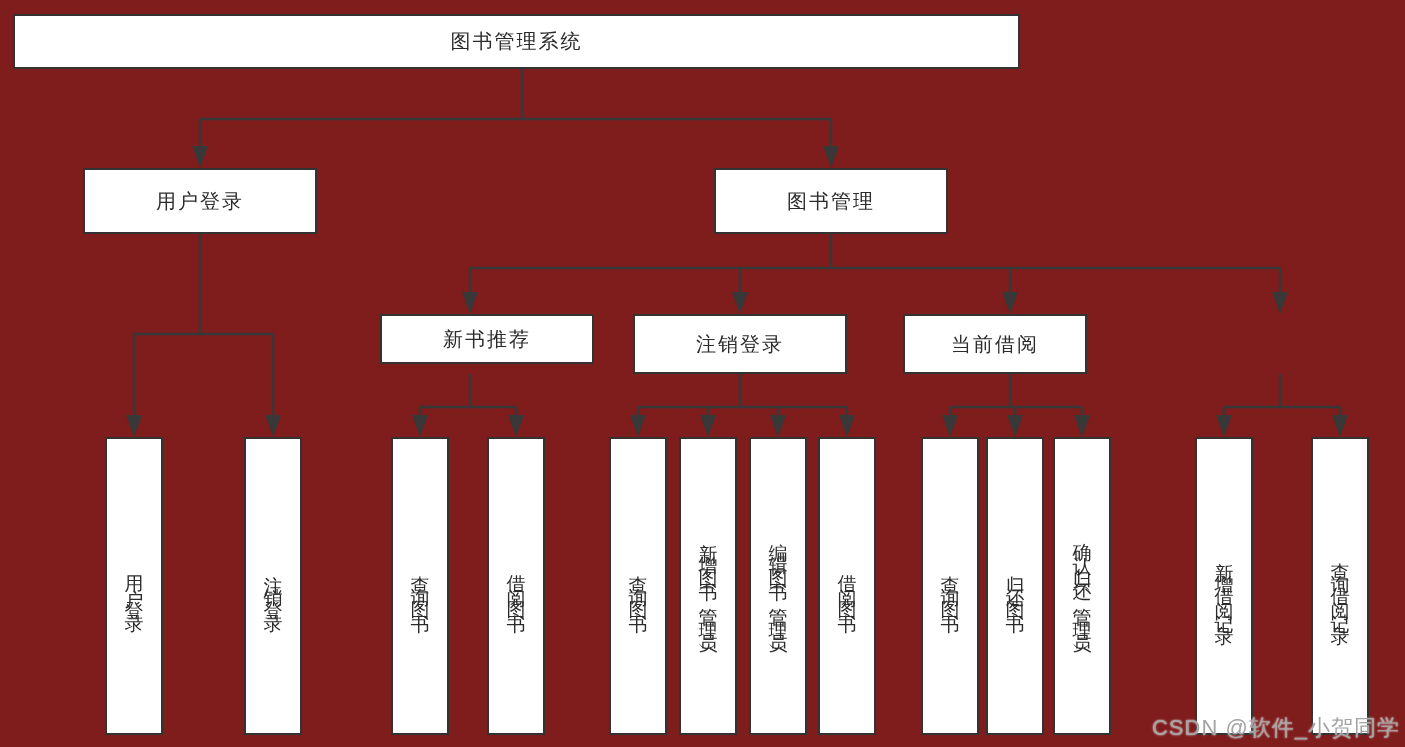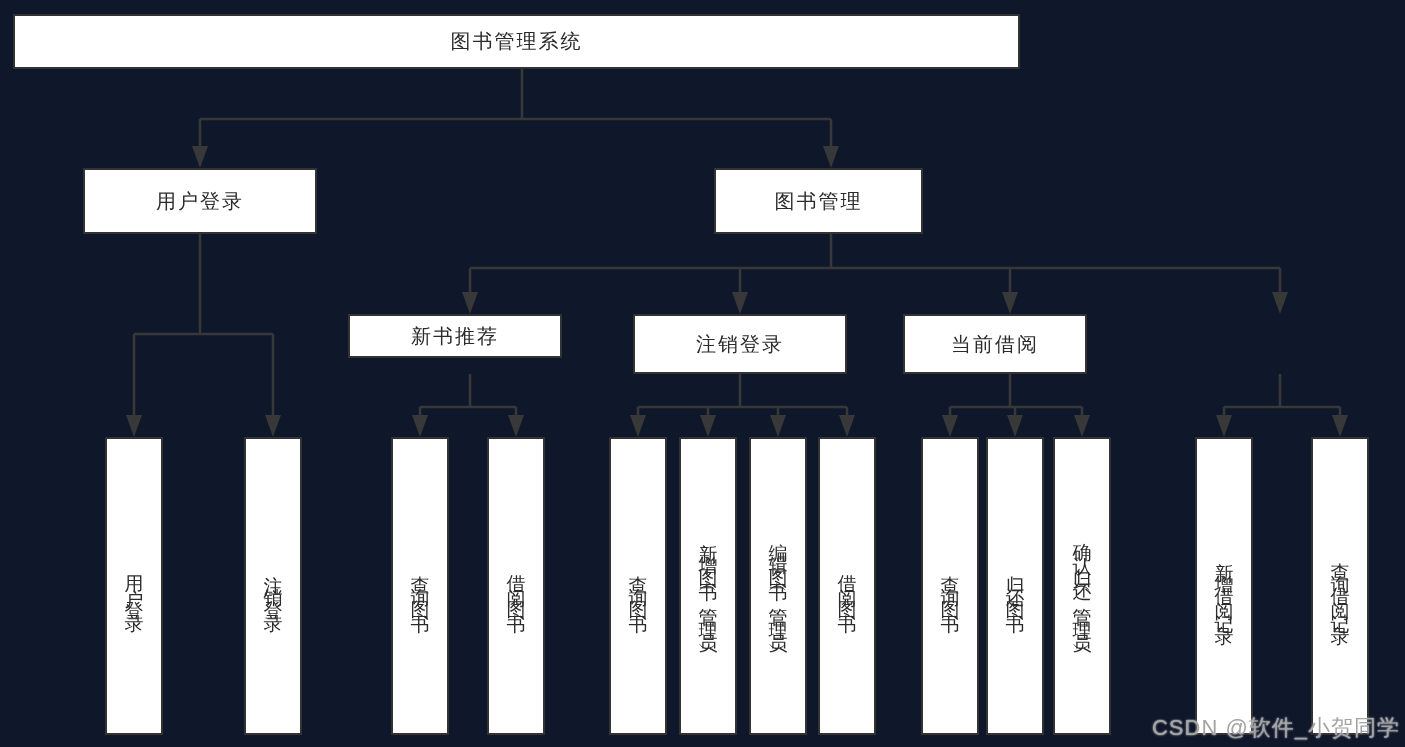--- a/index.html
+++ b/index.html
@@ -1,20 +1,20 @@
 <!DOCTYPE html>
 <html><head>
 <meta charset="utf-8">
 <style>
   html, body { margin: 0; padding: 0; background: #ffffff; }
   .canvas {
     position: relative;
     width: 1405px;
     height: 747px;
-    background: #0f172a;
+    background: #7f1d1d;
     font-family: "Liberation Sans", "DejaVu Sans", sans-serif;
     color: #2b2b2b;
     overflow: hidden;
   }
   .connectors {
     position: absolute;
     left: 0; top: 0;
     width: 1405px;
     height: 747px;
     pointer-events: none;
@@ -112,23 +112,23 @@
              M942,415 H958 L950,437 Z
              M1007,415 H1023 L1015,437 Z
              M1074,415 H1090 L1082,437 Z
              M1216,415 H1232 L1224,437 Z
              M1332,415 H1348 L1340,437 Z"></path>
   </svg>
 
   <div class="box hbox" style="left:13px; top:14px; width:1007px; height:55px;">图书管理系统</div>
 
   <div class="box hbox" style="left:83px; top:168px; width:234px; height:66px;">用户登录</div>
-  <div class="box hbox" style="left:714px; top:168px; width:209px; height:66px;">图书管理</div>
+  <div class="box hbox" style="left:714px; top:168px; width:234px; height:66px;">图书管理</div>
 
-  <div class="box hbox" style="left:348px; top:314px; width:214px; height:44px;">新书推荐</div>
+  <div class="box hbox" style="left:380px; top:314px; width:214px; height:50px;">新书推荐</div>
   <div class="box hbox" style="left:633px; top:314px; width:214px; height:60px;">注销登录</div>
   <div class="box hbox" style="left:903px; top:314px; width:184px; height:60px;">当前借阅</div>
 
   <div class="box vbox" style="left:105px;">用户登录</div>
   <div class="box vbox" style="left:244px;">注销登录</div>
 
   <div class="box vbox" style="left:391px;">查询图书</div>
   <div class="box vbox" style="left:487px;">借阅图书</div>
 
   <div class="box vbox" style="left:609px;">查询图书</div>

